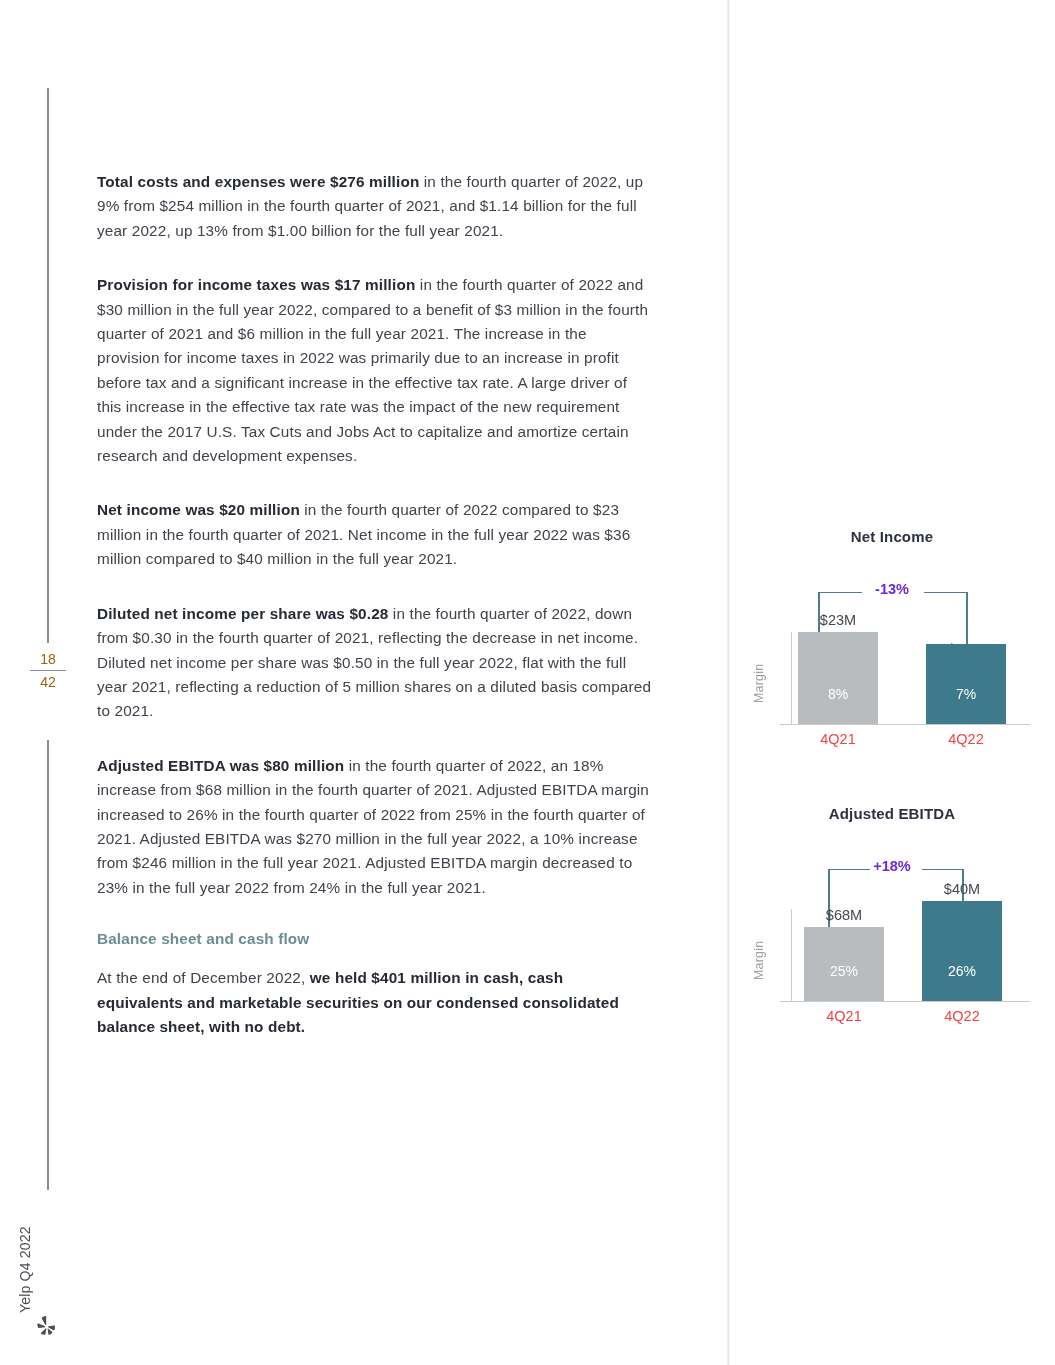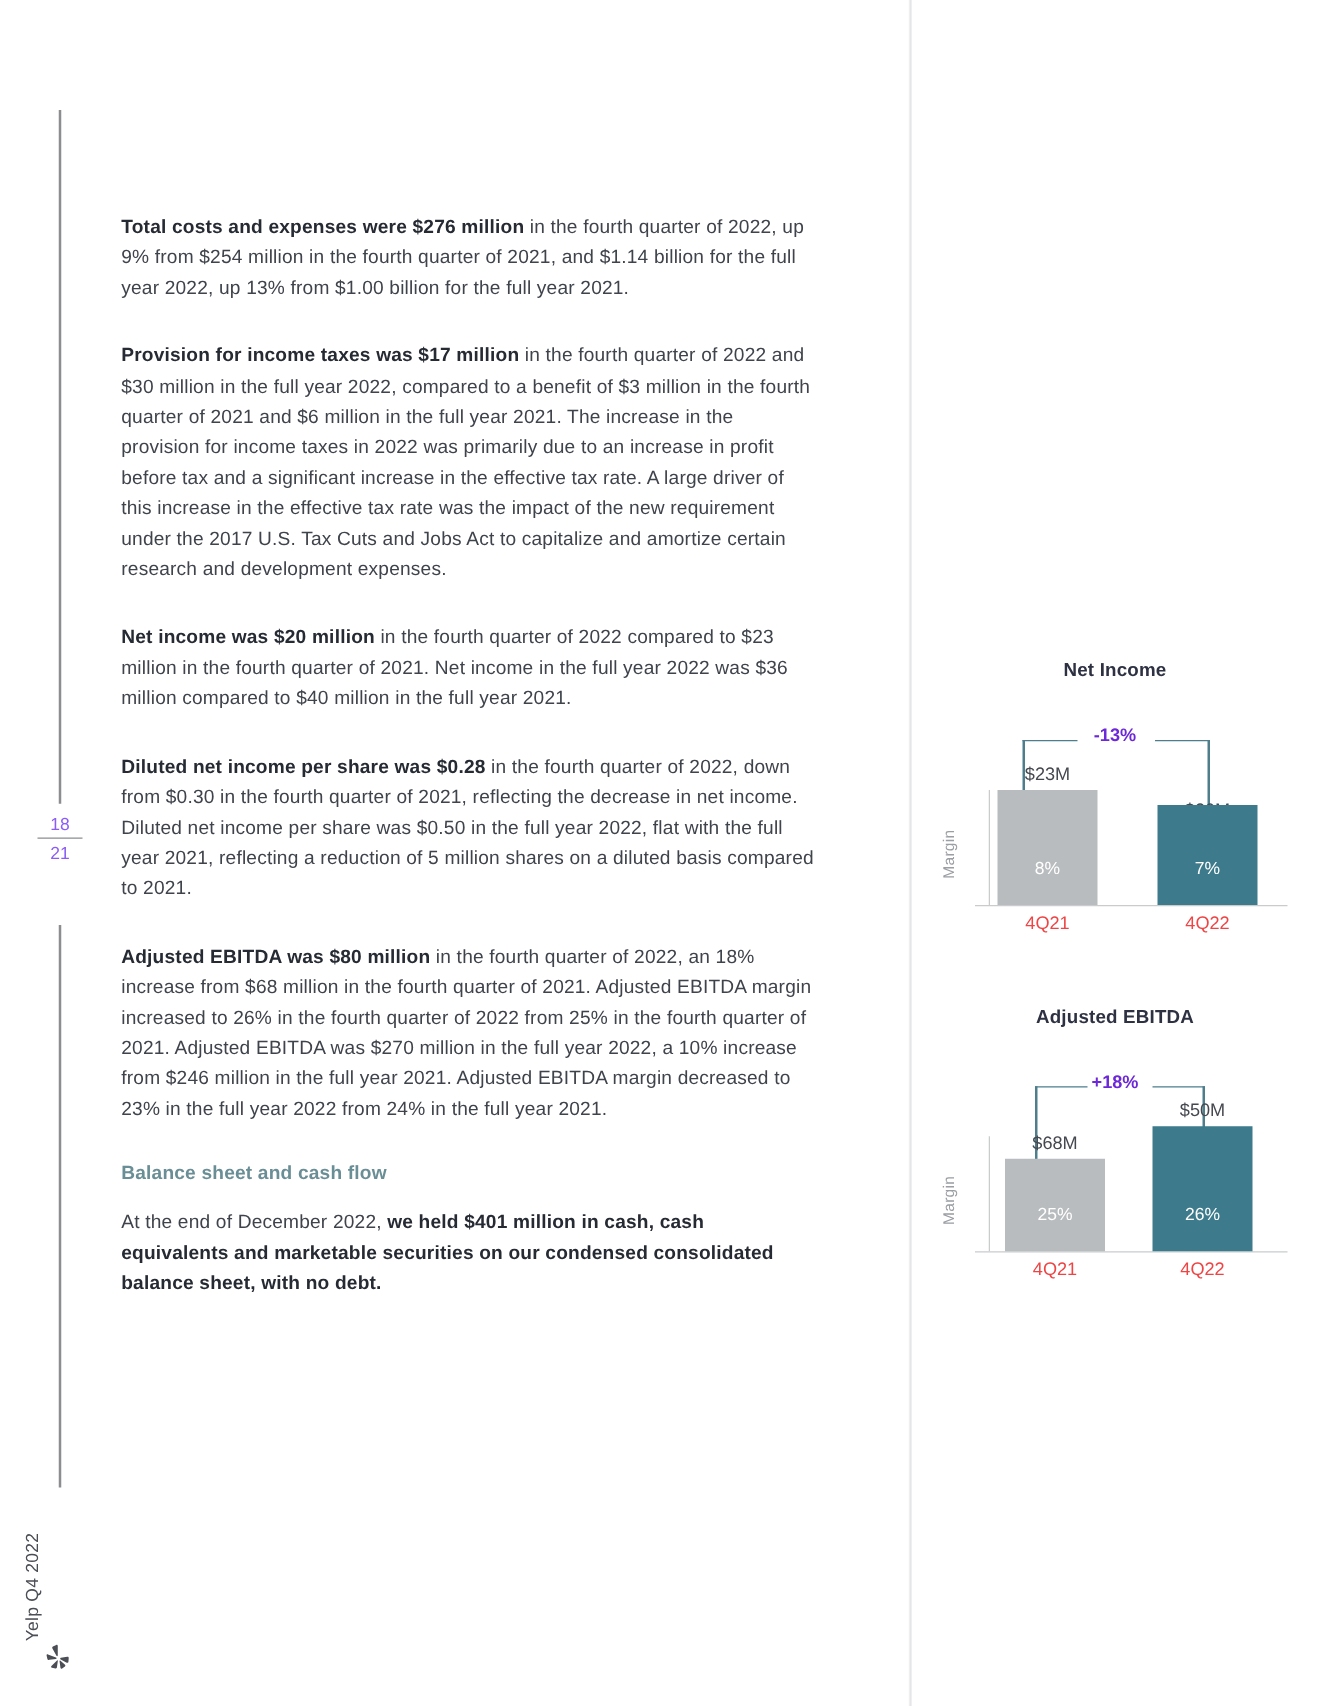--- a/index.html
+++ b/index.html
@@ -29,21 +29,21 @@
   }
   .rail-line.top { top: 88px; height: 555px; }
   .rail-line.bottom { top: 740px; height: 450px; }
 
   .page-indicator {
     position: absolute;
     left: 30px;
     top: 652px;
     width: 36px;
     text-align: center;
-    color: #8b5cf6;
+    color: #a16207;
     font-size: 14px;
     line-height: 1;
   }
   .page-indicator .pnum { display: block; padding: 0 0 4px 0; }
   .page-indicator .pdiv {
     display: block;
     height: 1px;
     background: #8b8d90;
     margin: 0 0 4px 0;
   }
@@ -246,21 +246,21 @@
 <body>
 
 <div id="page">
 
   <div class="rail-line top"></div>
   <div class="rail-line bottom"></div>
 
   <div class="page-indicator">
     <span class="pnum">18</span>
     <span class="pdiv"></span>
-    <span class="ptot">21</span>
+    <span class="ptot">42</span>
   </div>
 
   <div class="footer-vert">
     <span class="vtext">Yelp Q4 2022</span>
   </div>
 
   <div class="yelp-burst">
     <svg viewBox="0 0 24 24" width="22" height="22" aria-hidden="true">
       <g fill="#4b4e54">
         <path d="M11.15 10.0 L11.15 2.0 C11.15 1.2 10.4 0.75 9.8 1.05 L6.9 2.5 C6.2 2.85 6.1 3.7 6.6 4.3 L10.0 10.5 C10.4 11.2 11.15 10.85 11.15 10.0 Z"></path>
@@ -331,21 +331,21 @@
         <div class="axis-vert"></div>
         <div class="margin-label">Margin</div>
         <div class="bar gray" style="left:52px; width:80px; height:74px;">
           <div class="value-label" style="bottom:78px;">$68M</div>
           <div class="bar-rect" style="height:74px;">
             <div class="margin-pct">25%</div>
           </div>
           <div class="cat-label">4Q21</div>
         </div>
         <div class="bar teal" style="left:170px; width:80px; height:100px;">
-          <div class="value-label" style="bottom:104px;">$50M</div>
+          <div class="value-label" style="bottom:104px;">$40M</div>
           <div class="bar-rect" style="height:100px;">
             <div class="margin-pct">26%</div>
           </div>
           <div class="cat-label">4Q22</div>
         </div>
       </div>
     </div>
   </div>
 
 </div>

